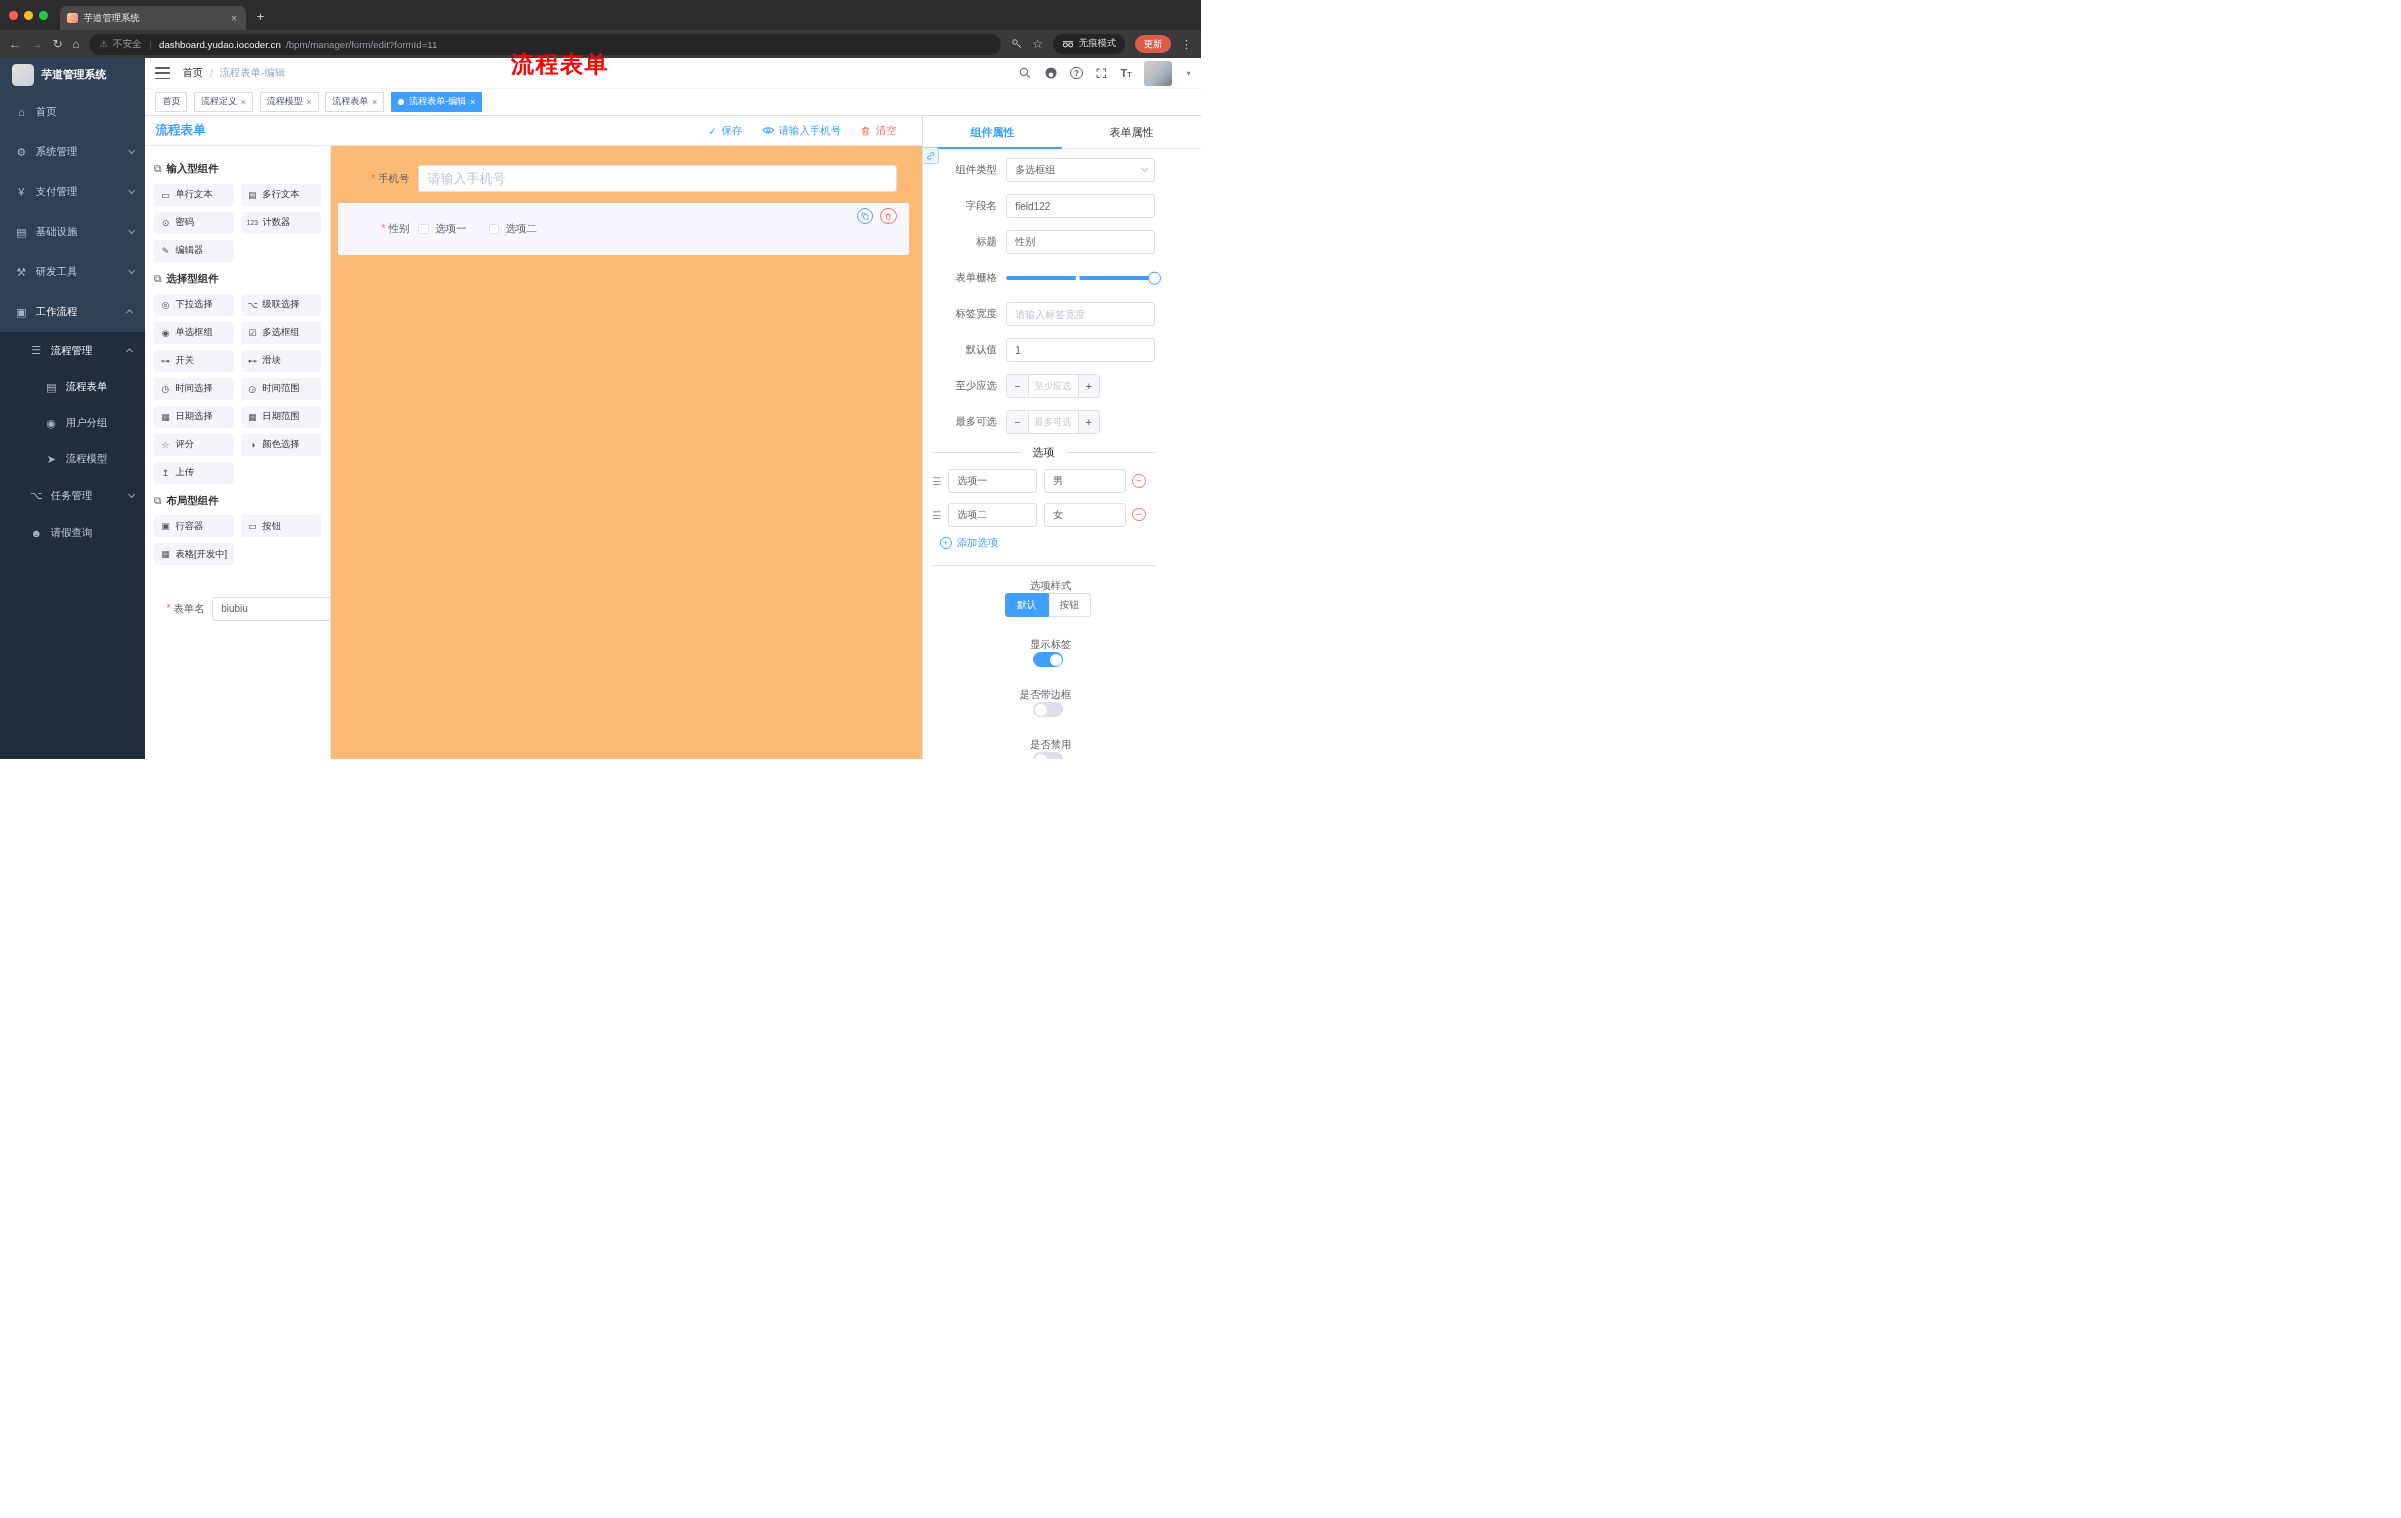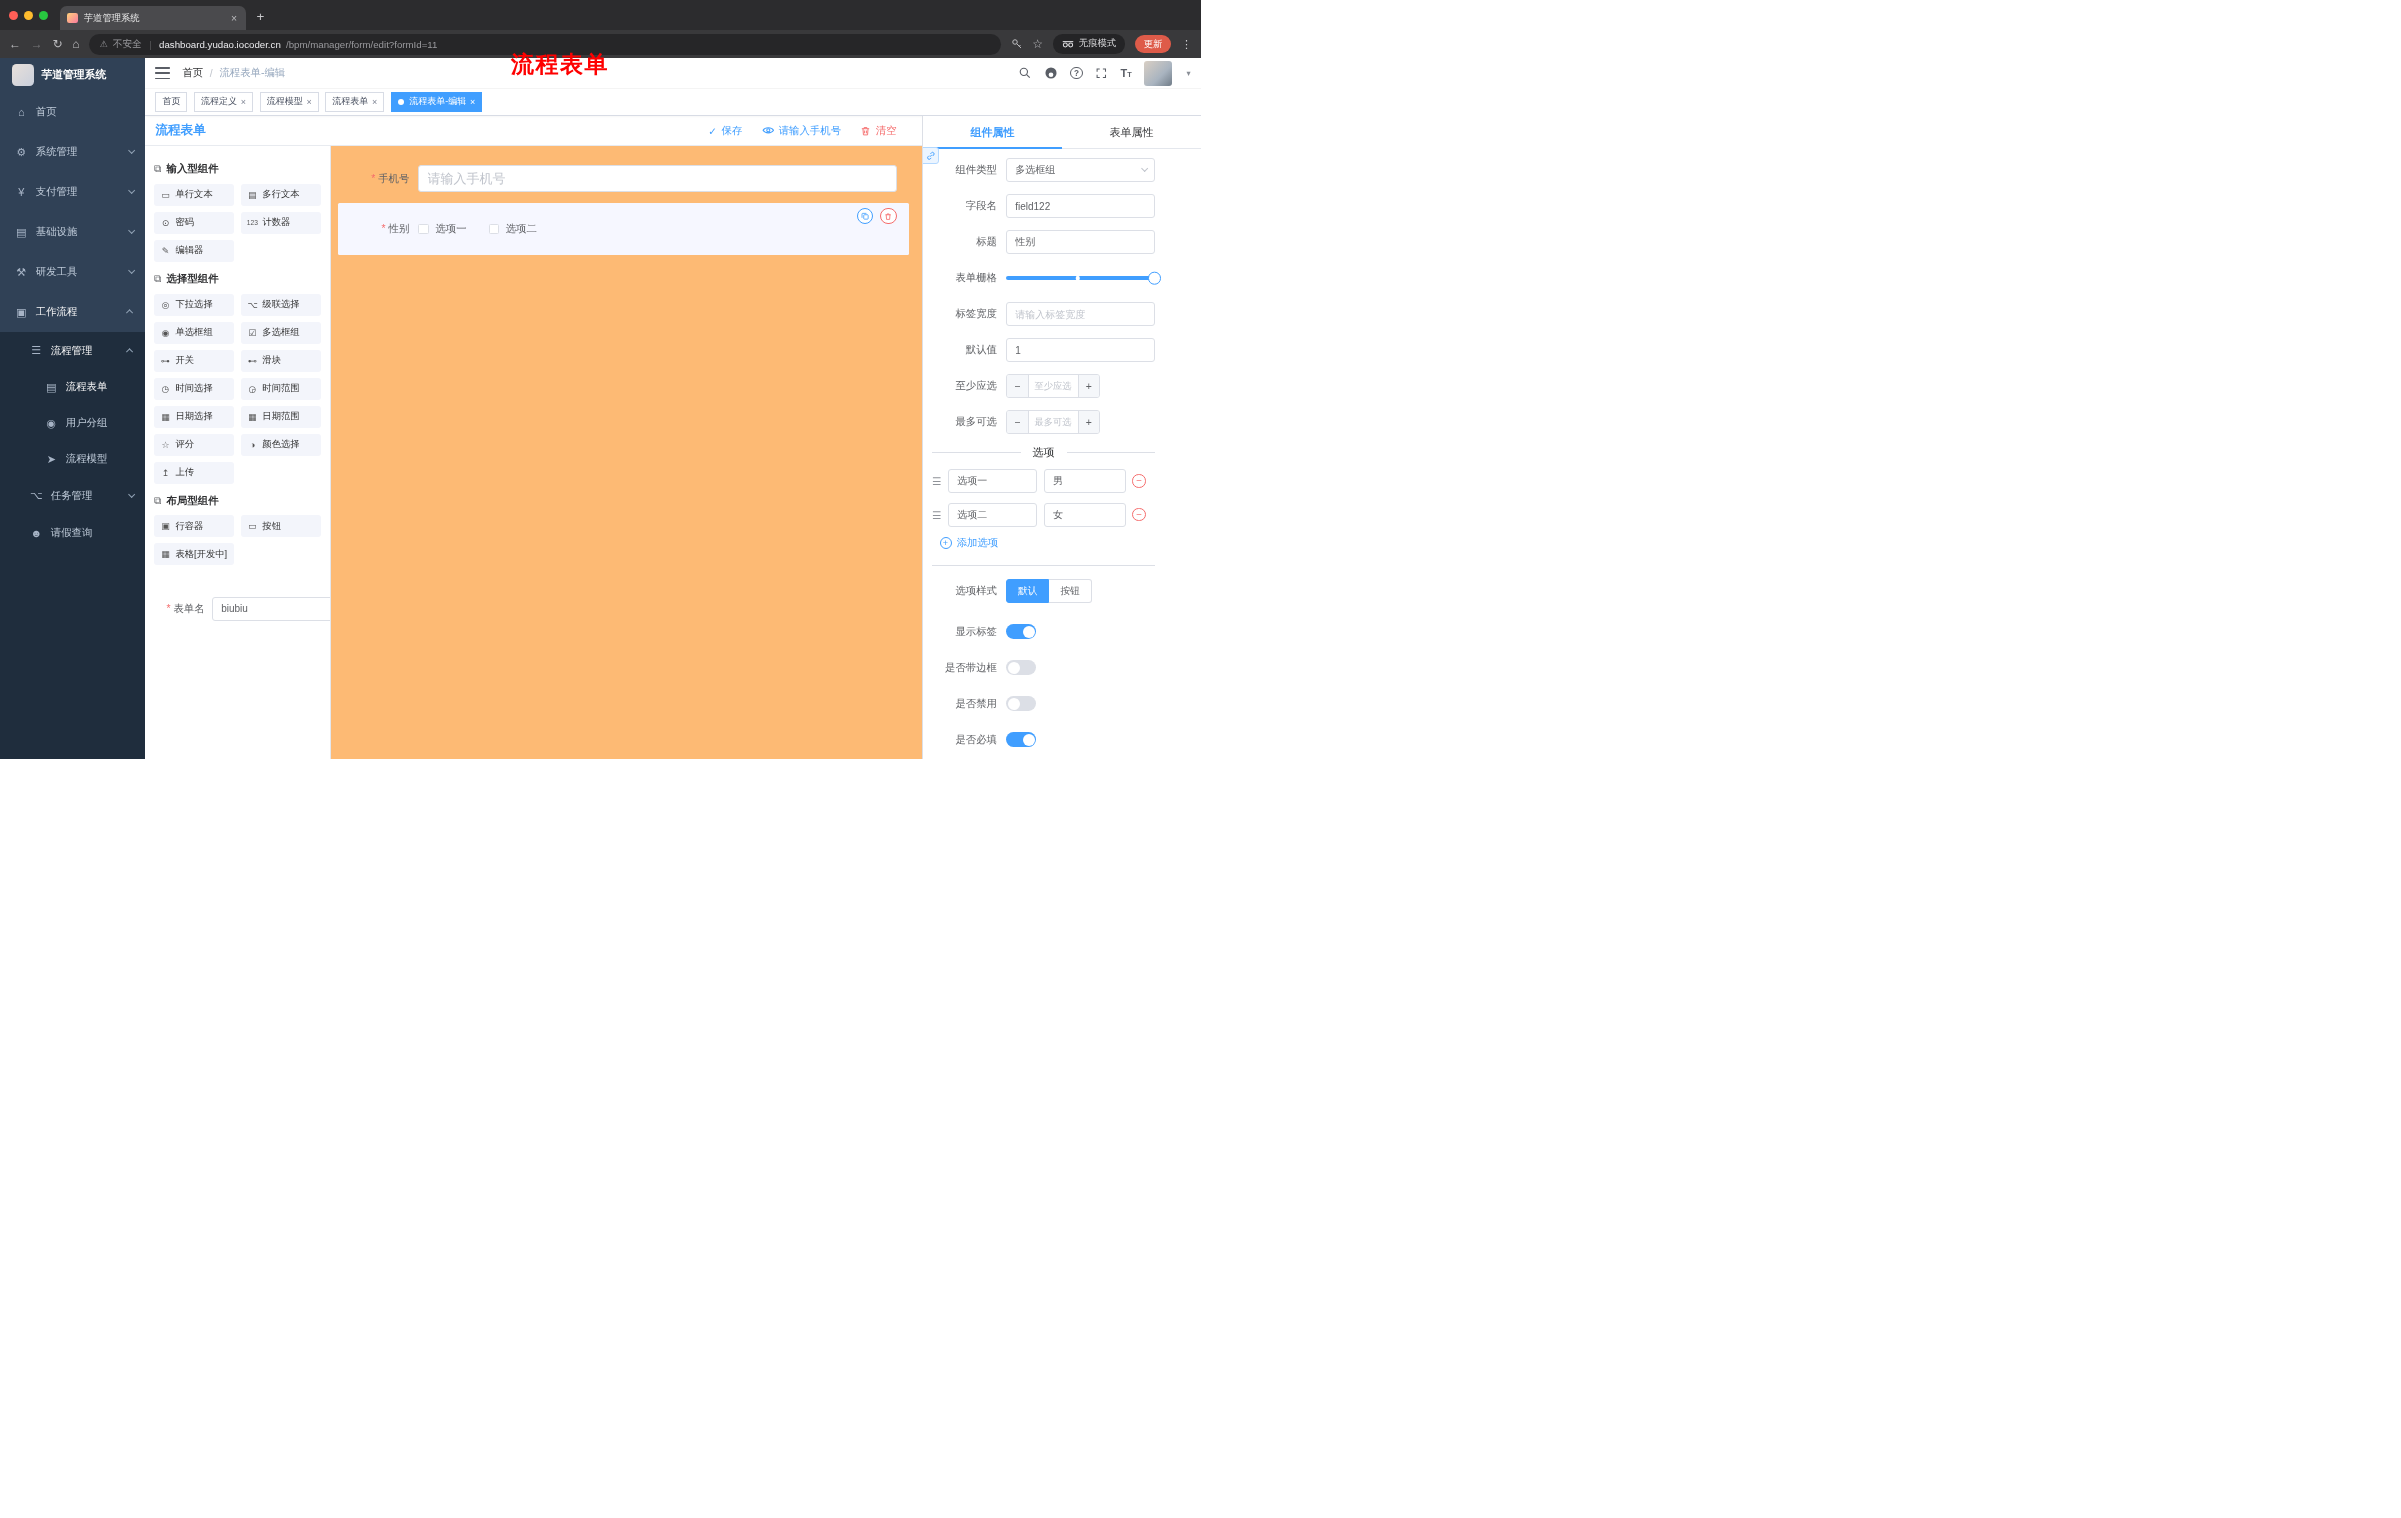--- a/index.html
+++ b/index.html
@@ -145,21 +145,21 @@
   .opt-handle{color:#909399;font-size:10.4px;flex:none;cursor:grab;}
   .opt-in1{width:89px;flex:none;}
   .opt-in2{width:82px;flex:none;}
   .rm-circle{width:13.4px;height:13.4px;border-radius:50%;border:0.7px solid #f56c6c;color:#f56c6c;display:flex;align-items:center;justify-content:center;font-size:9.7px;line-height:1;flex:none;cursor:pointer;}
   .addopt{display:flex;align-items:center;gap:5.2px;color:#409eff;font-size:10.4px;margin:3px 0 0 -1.5px;cursor:pointer;}
   .add-circle{width:12px;height:12px;border-radius:50%;border:0.7px solid #409eff;display:flex;align-items:center;justify-content:center;font-size:9px;line-height:1;}
   .seg{display:flex;}
   .seg-btn{height:24px;padding:0 11px;font-size:9.7px;display:flex;align-items:center;border:0.7px solid #dcdfe6;background:#fff;color:#606266;cursor:pointer;}
   .seg-btn.on{background:#409eff;border-color:#409eff;color:#fff;border-radius:3px 0 0 3px;}
   .seg-btn.off{border-left:none;border-radius:0 3px 3px 0;}
-  .prow.gap{margin-bottom:21px;}
+  .prow.gap{margin-bottom:21px;flex-direction:column;}
   .switch{width:30px;height:15px;border-radius:7.4px;background:#dcdfe6;position:relative;flex:none;cursor:pointer;}
   .switch::after{content:"";position:absolute;top:1.5px;left:1.5px;width:12px;height:12px;border-radius:50%;background:#fff;}
   .switch.on{background:#409eff;}
   .switch.on::after{left:auto;right:1.5px;}
   svg{display:block;}
 </style>
 </head>
 <body>
 
 <div class="tabstrip">

